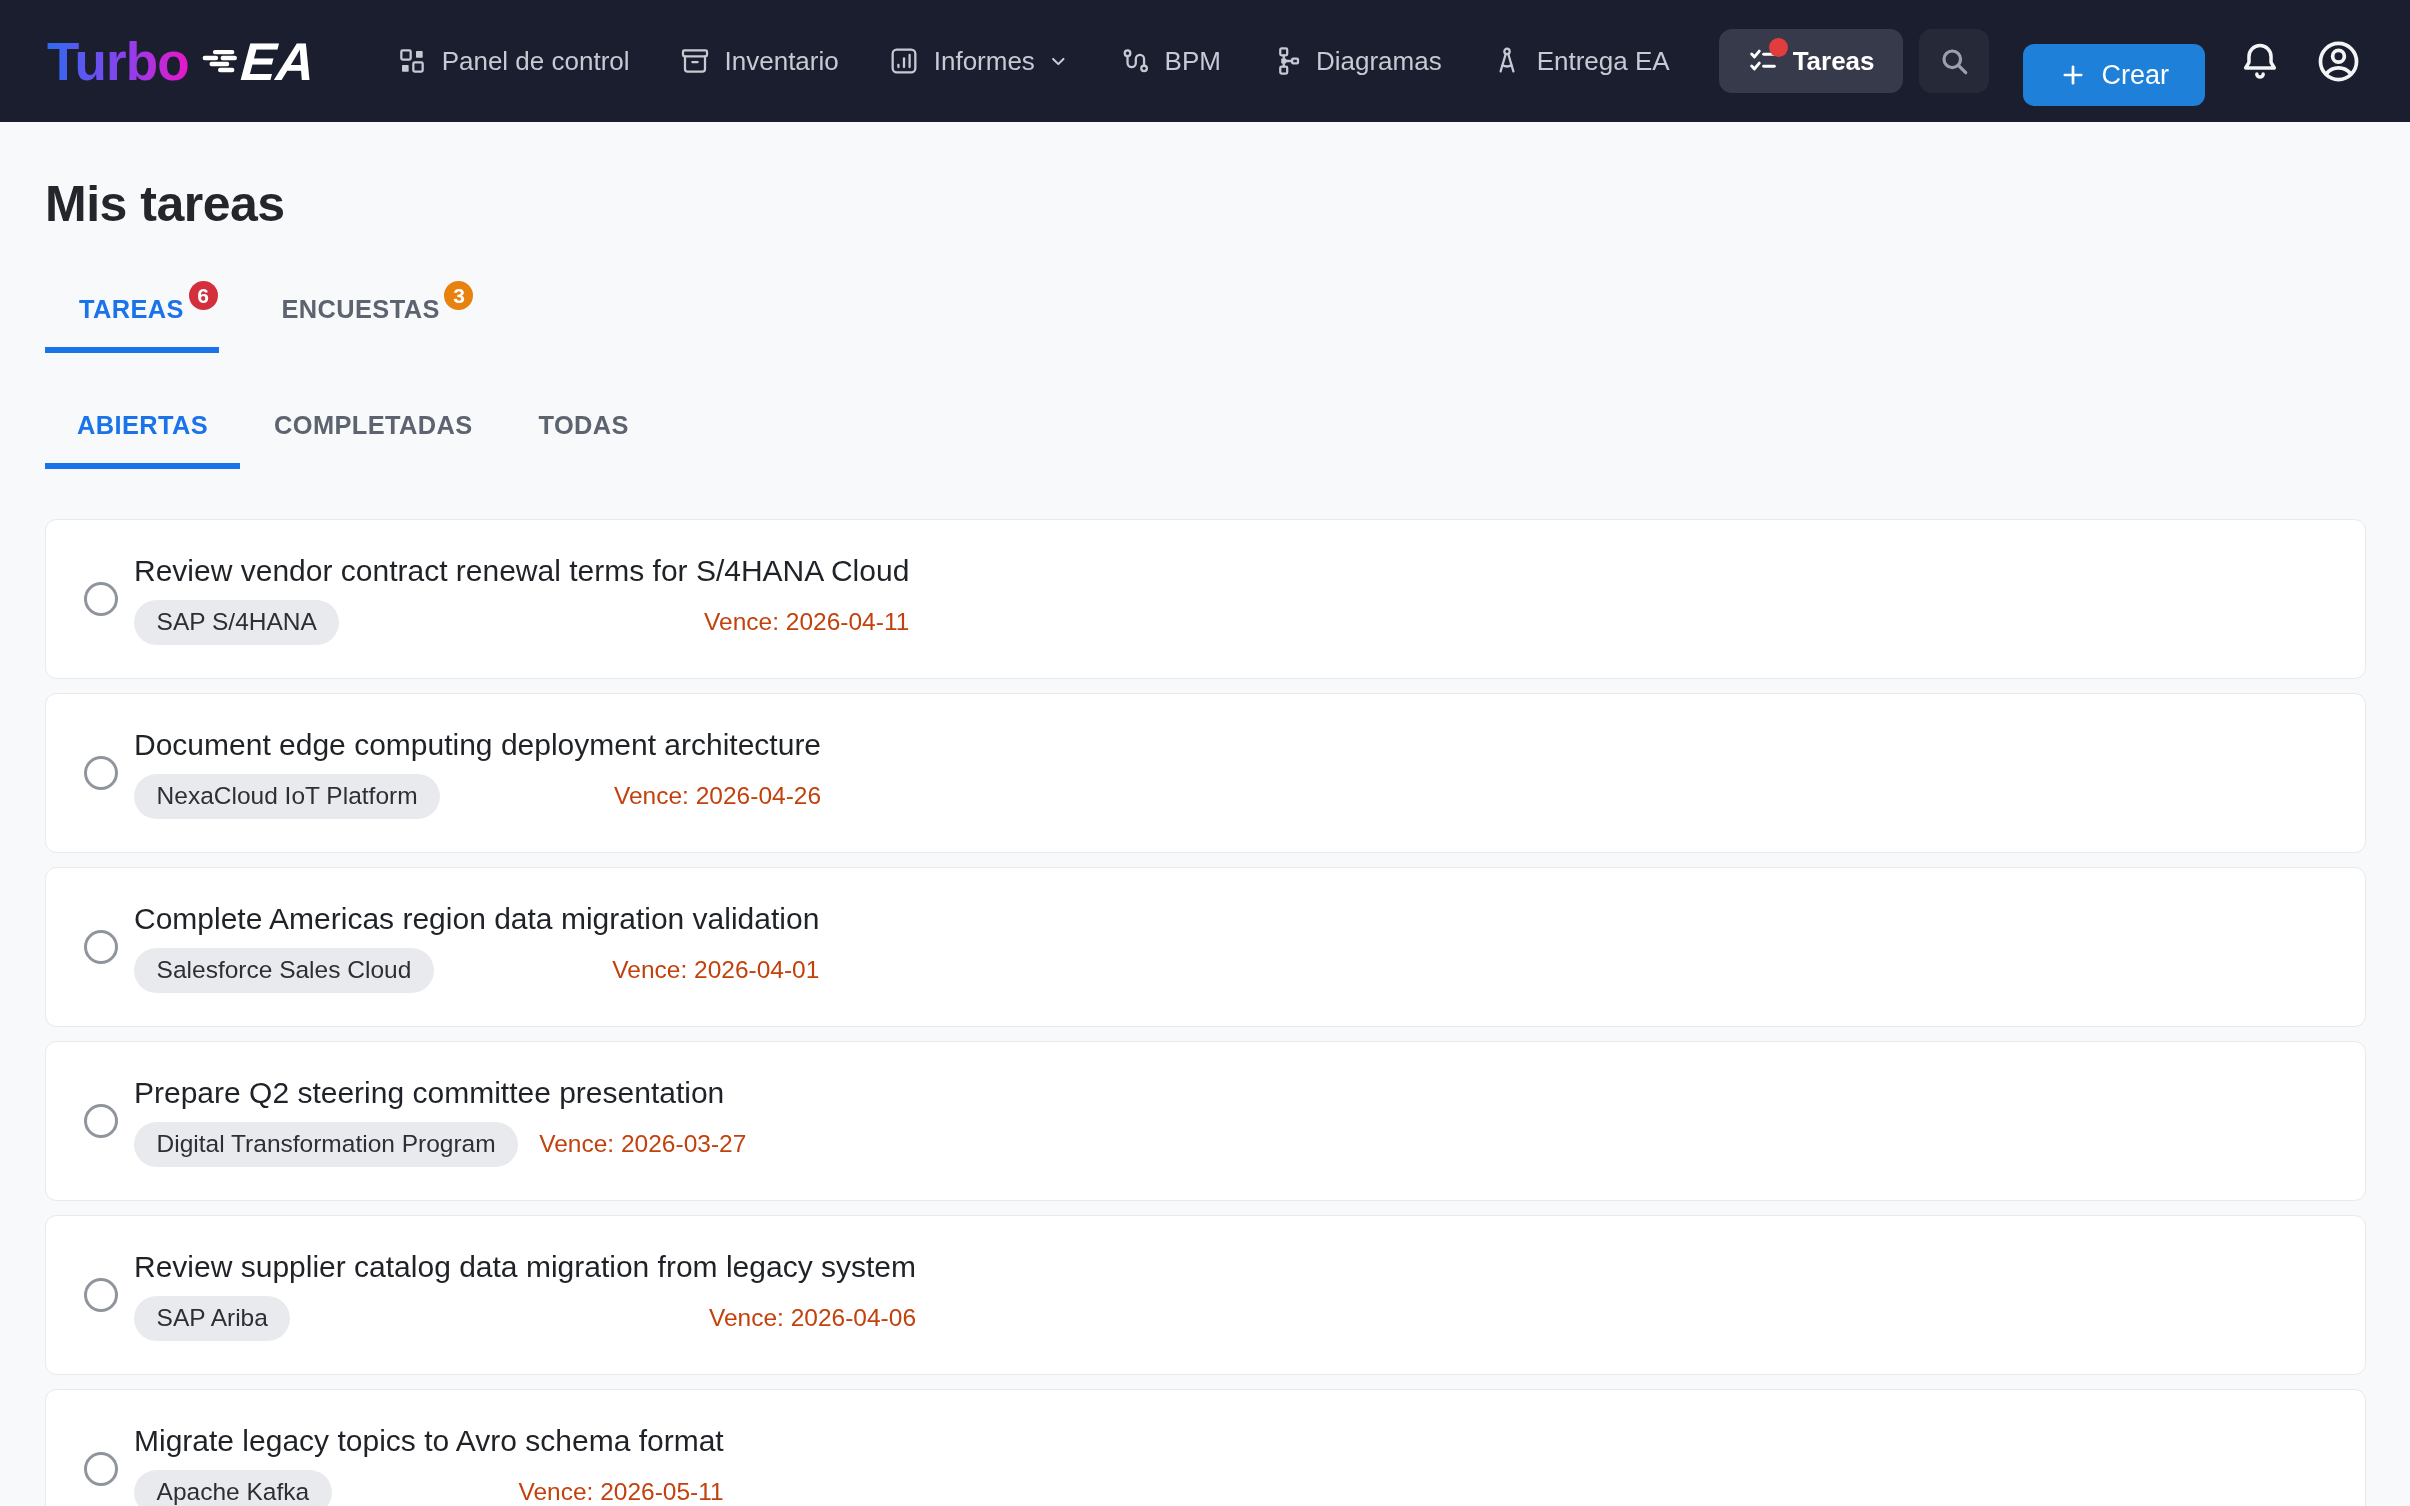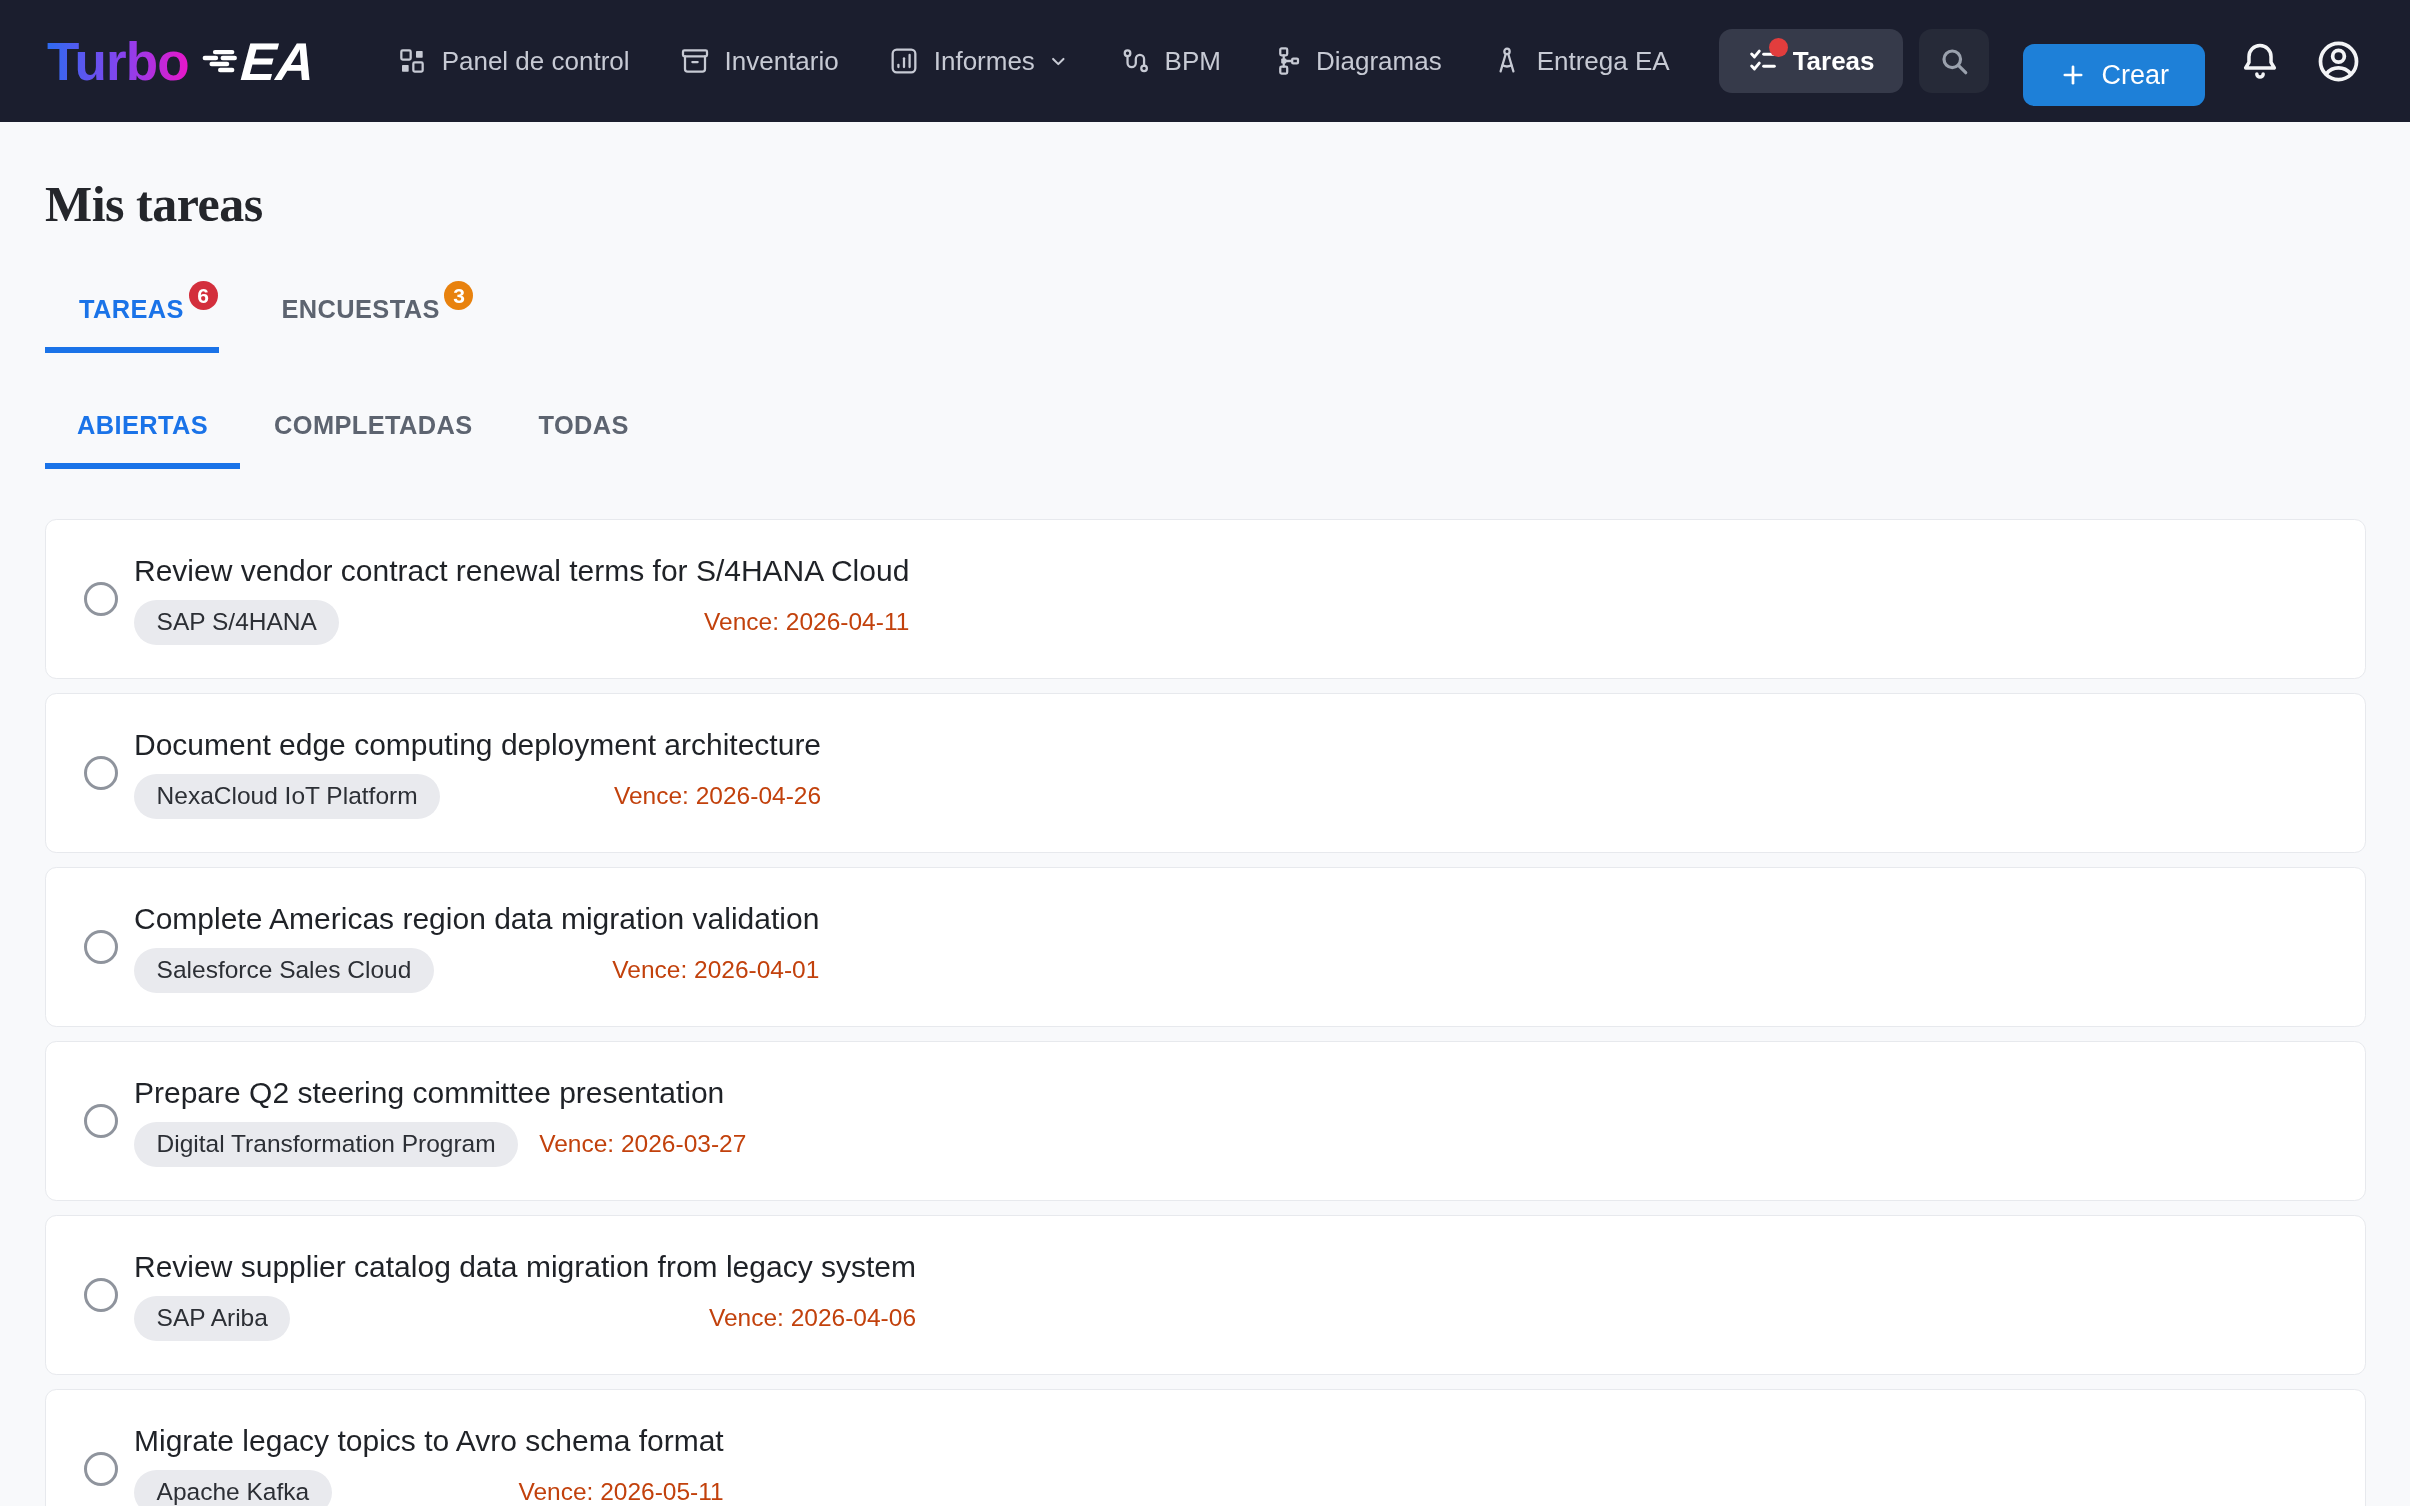--- a/index.html
+++ b/index.html
@@ -65,21 +65,21 @@
     display:flex;align-items:center;gap:14px;
     font-family:inherit;font-size:27px;font-weight:500;margin-top:28px;
   }
   .create-btn svg{width:28px;height:28px;}
   .icon-btn{background:none;border:none;cursor:pointer;display:grid;place-items:center;color:#f3f4f6;}
   .icon-btn.bell svg{width:42px;height:42px;}
   .icon-btn.avatar svg{width:47px;height:47px;}
   
   main{padding:0 45px;}
   .page-title{
-    margin-top:53px;font-size:50px;font-weight:700;color:#24262b;letter-spacing:-0.5px;font-family:Liberation Serif, serif;
+    margin-top:53px;font-size:50px;font-weight:700;color:#24262b;letter-spacing:-0.5px;
   }
   .tabs{display:flex;margin-top:49px;}
   .tab{
     position:relative;display:flex;align-items:flex-start;
     padding:13px 1.9px 22.6px 34px;margin-right:28px;
     font-size:25.4px;font-weight:700;letter-spacing:0.4px;color:#5d6470;
     border-bottom:6.6px solid transparent;cursor:pointer;
   }
   .tab.active{color:var(--accent);border-bottom-color:var(--accent);}
   .tab-badge{

